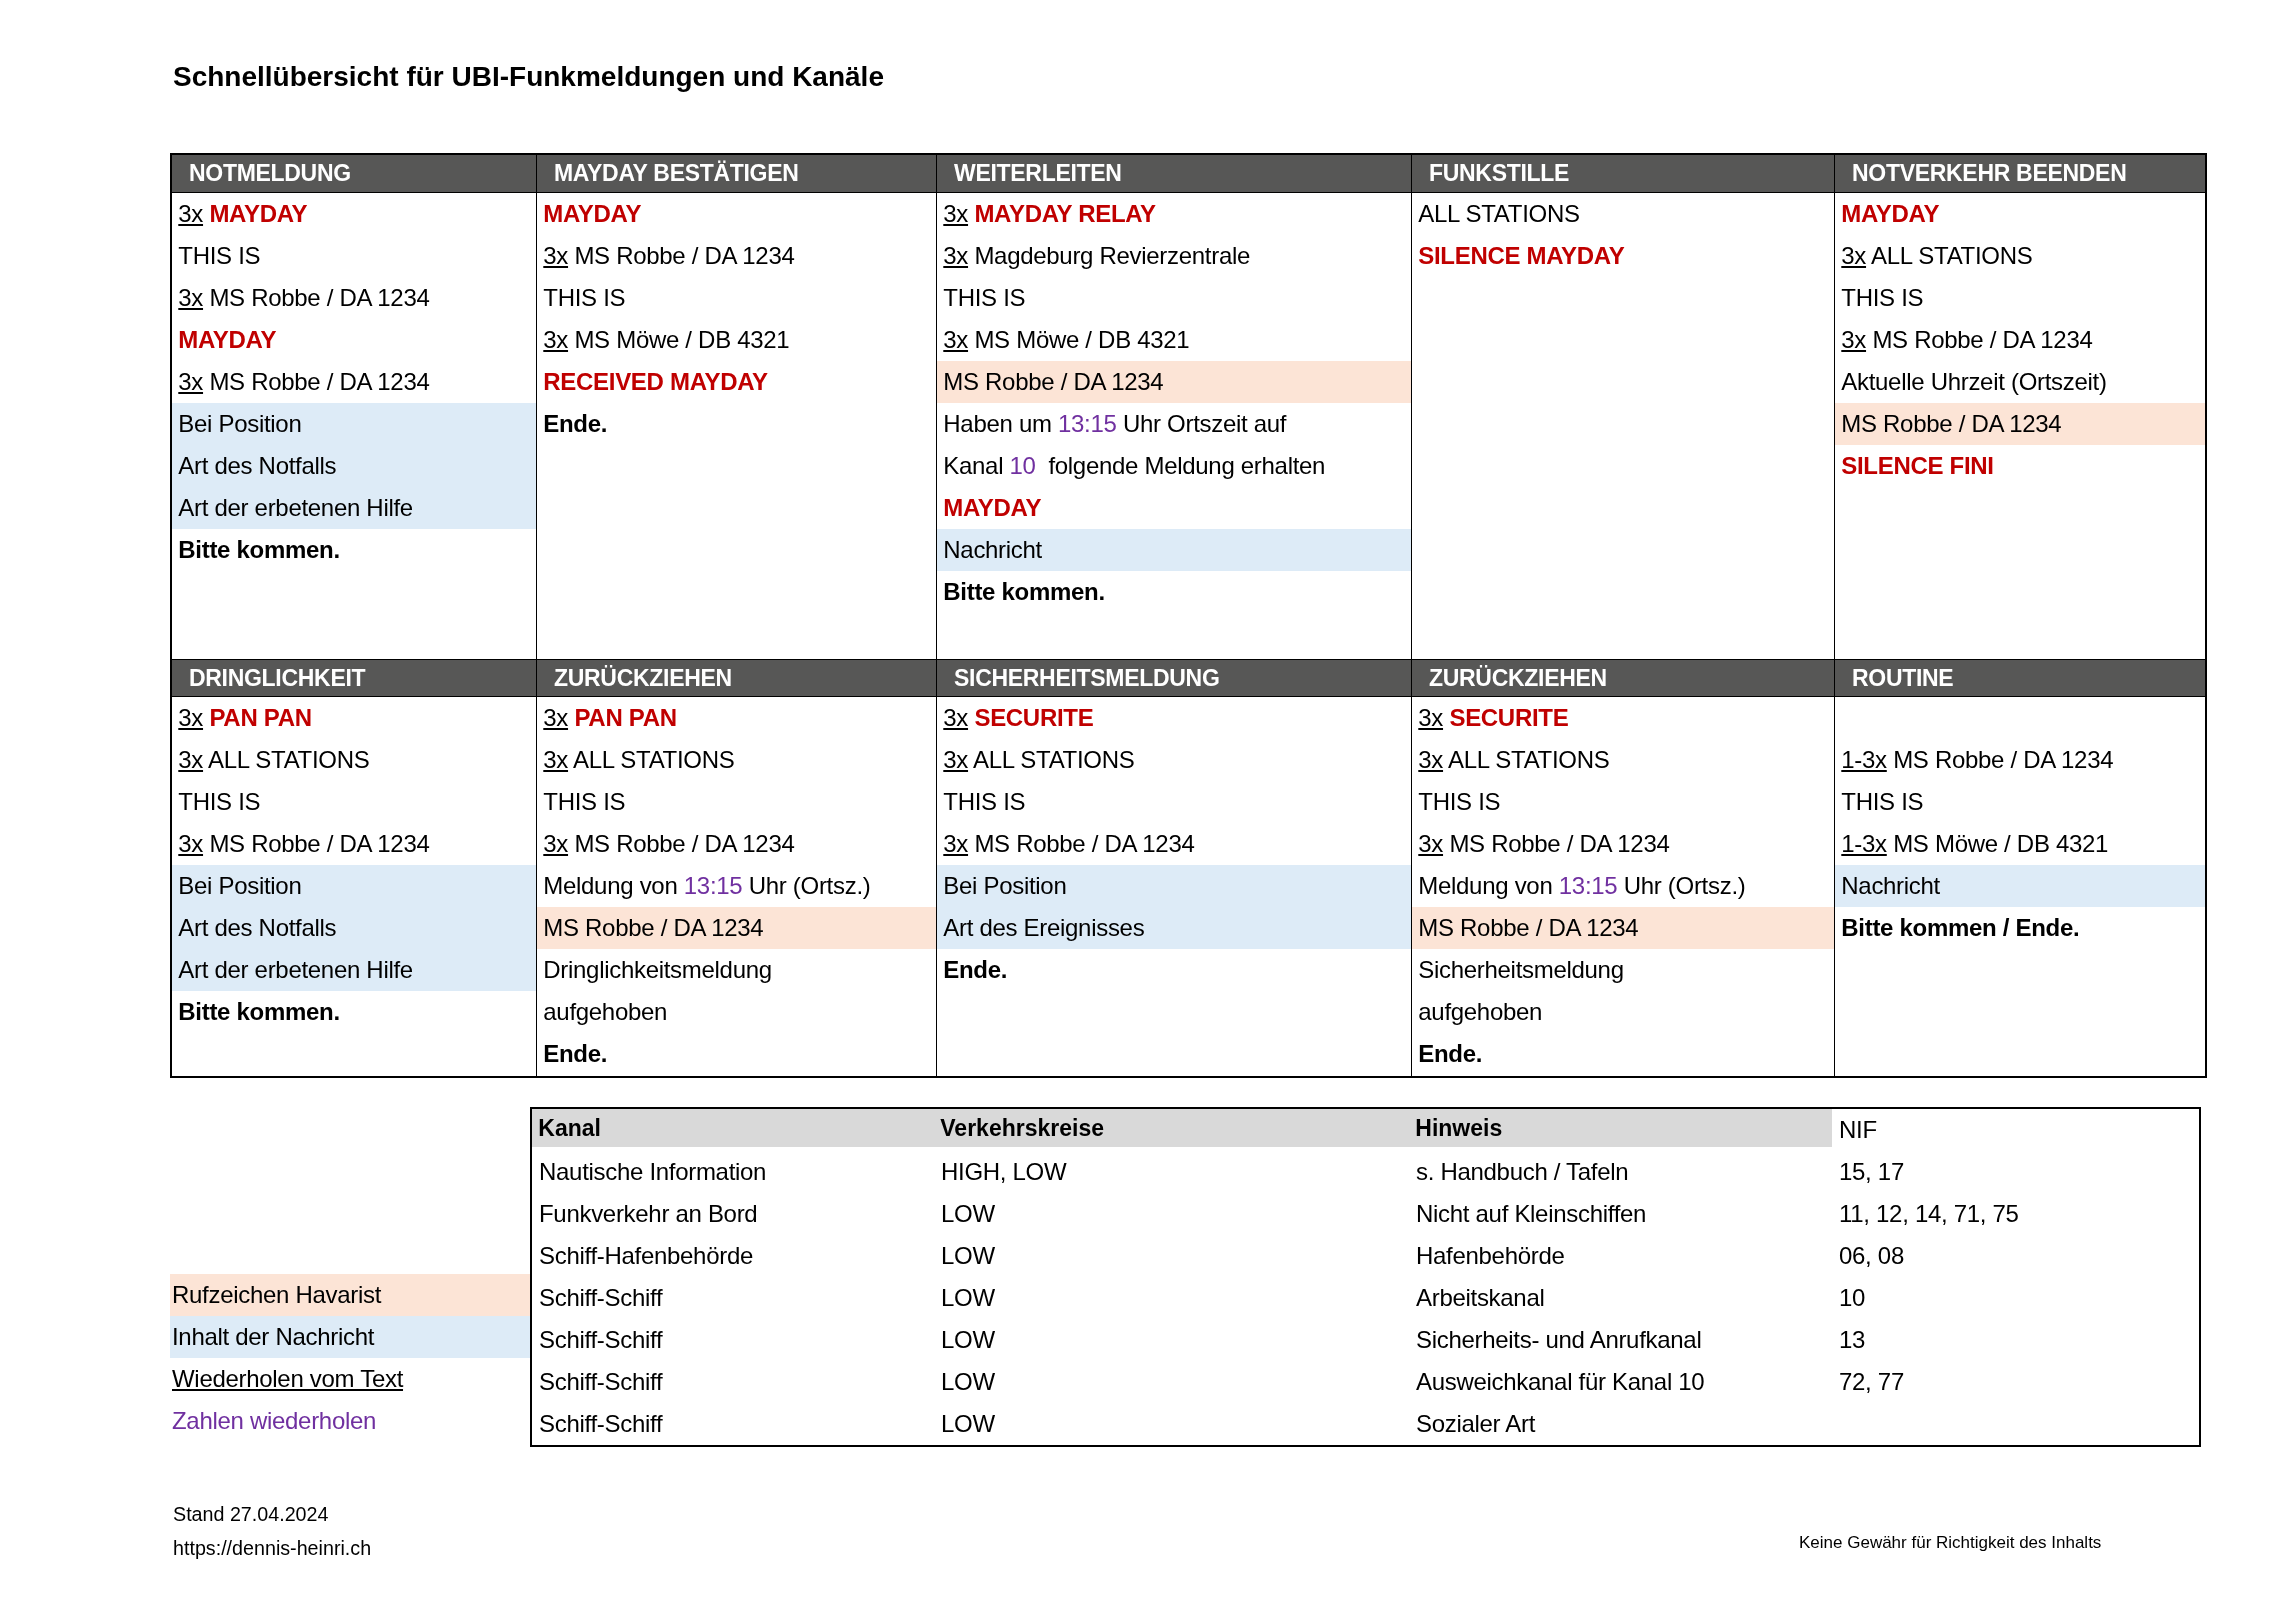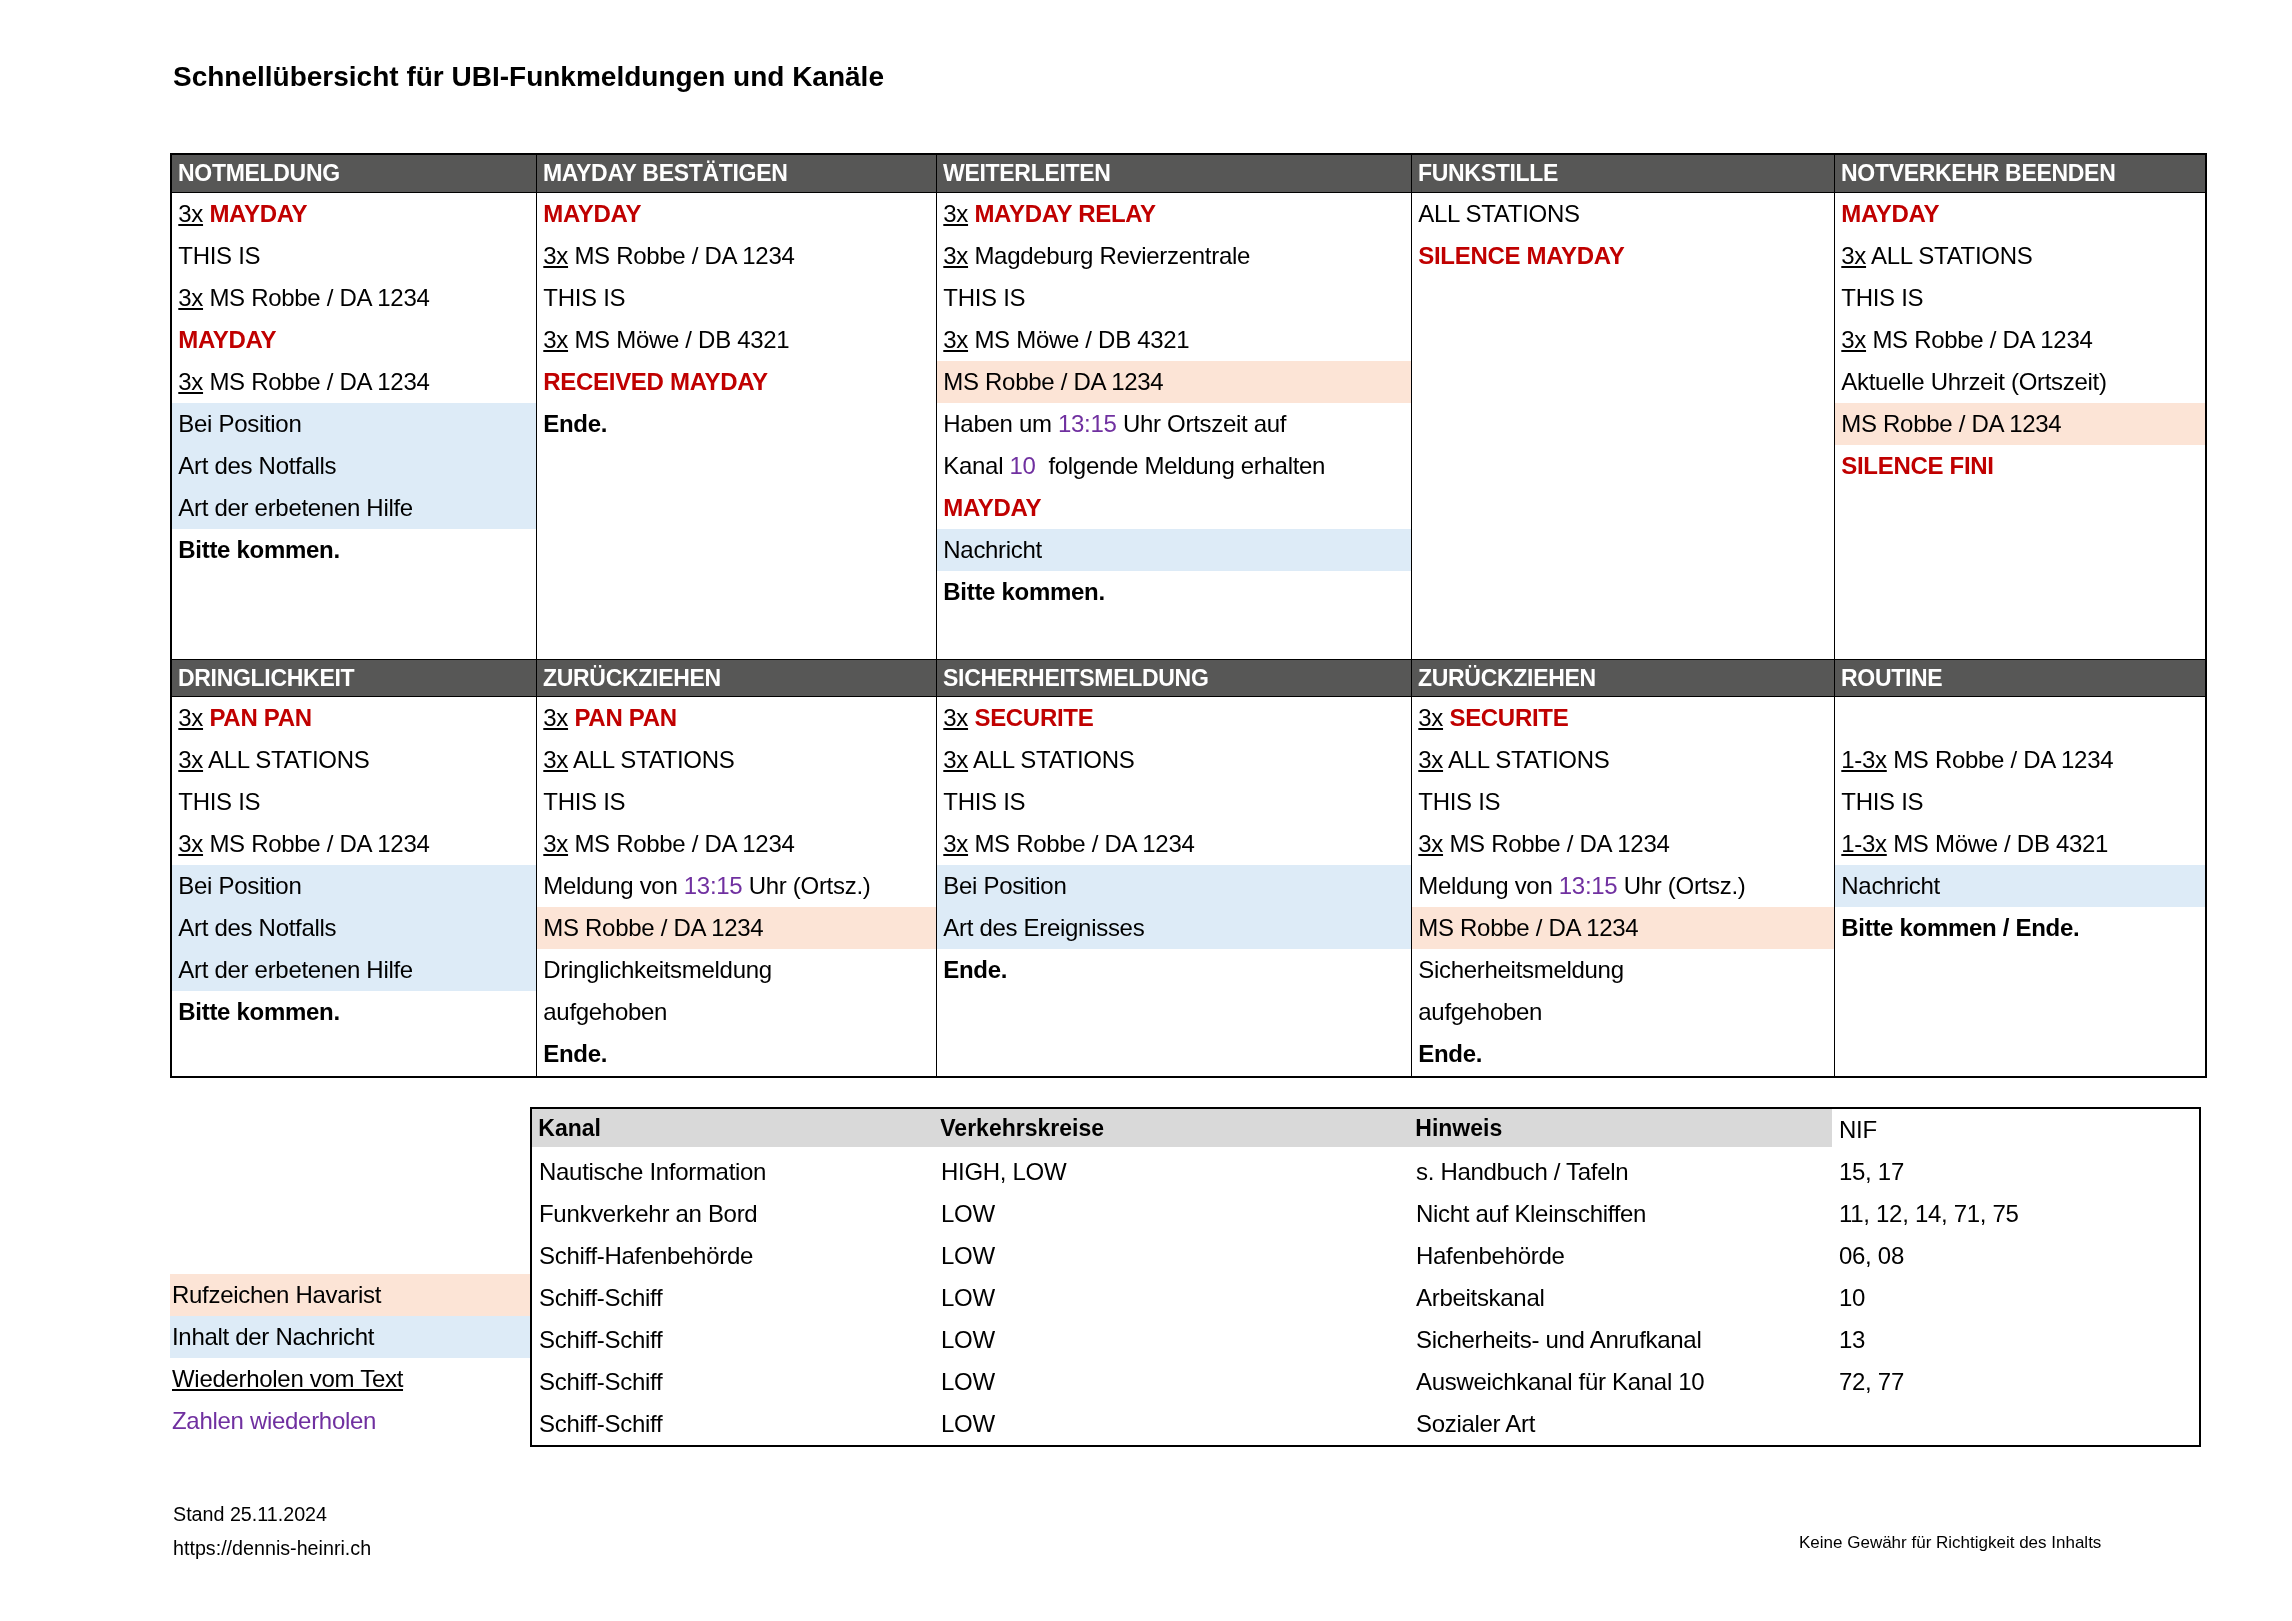--- a/index.html
+++ b/index.html
@@ -6,21 +6,21 @@
   .page{position:relative;width:2293px;height:1621px;background:#ffffff;overflow:hidden;
         font-family:"Liberation Sans",sans-serif;color:#000;margin-left:32px;}
   .title{position:absolute;left:141px;top:61px;font-size:28px;font-weight:bold;margin:0;}
 
   
   #main-table{position:absolute;left:138px;top:153px;display:grid;
               grid-template-columns:364px 400px 475px 423px 371px;border:2.7px solid #000;background:#fff;}
   .tcol{box-sizing:border-box;min-width:0;}
   .tcol.bl{border-left:1.8px solid #000;}
   .thdr{height:38px;box-sizing:border-box;background:var(--header_bg);color:var(--header_fg);
-        font-weight:bold;font-size:23px;display:flex;align-items:center;padding-left:6px;
+        font-weight:bold;font-size:23px;display:flex;align-items:center;padding-left:17px;
         border-bottom:1.8px solid #000;white-space:pre;letter-spacing:-0.3px;}
   .thdr.s2h{border-top:1.8px solid #000;}
   .tbody-sec{box-sizing:border-box;}
   .sec1{height:466px;}
   .sec2{height:379px;}
   .trow{height:42px;box-sizing:border-box;display:flex;align-items:center;padding-left:6.3px;
         font-size:24px;white-space:pre;letter-spacing:-0.3px;}
   .sec2 .trow{height:42px;}
   .hl-blue{background:var(--blue_bg);}
   .hl-peach{background:var(--peach_bg);}
@@ -217,18 +217,18 @@
     </div>
 
   <div id="legend">
       <div class="lrow peach"><span>Rufzeichen Havarist</span></div>
       <div class="lrow blue"><span>Inhalt der Nachricht</span></div>
       <div class="lrow underline"><span>Wiederholen vom Text</span></div>
       <div class="lrow purple"><span>Zahlen wiederholen</span></div>
     </div>
 
   <div id="footer-left">
-    <div>Stand 25.11.2024</div>
+    <div>Stand 27.04.2024</div>
     <div>https://dennis-heinri.ch</div>
   </div>
   <div id="footer-right">Keine Gewähr für Richtigkeit des Inhalts</div>
 </div>
 
 
 </body></html>

